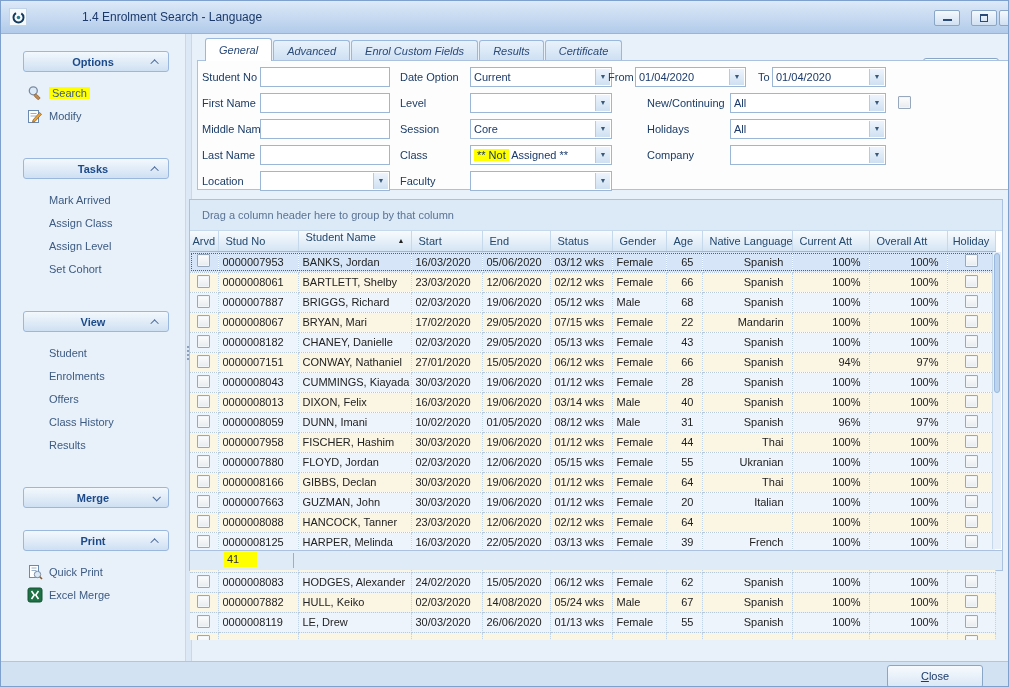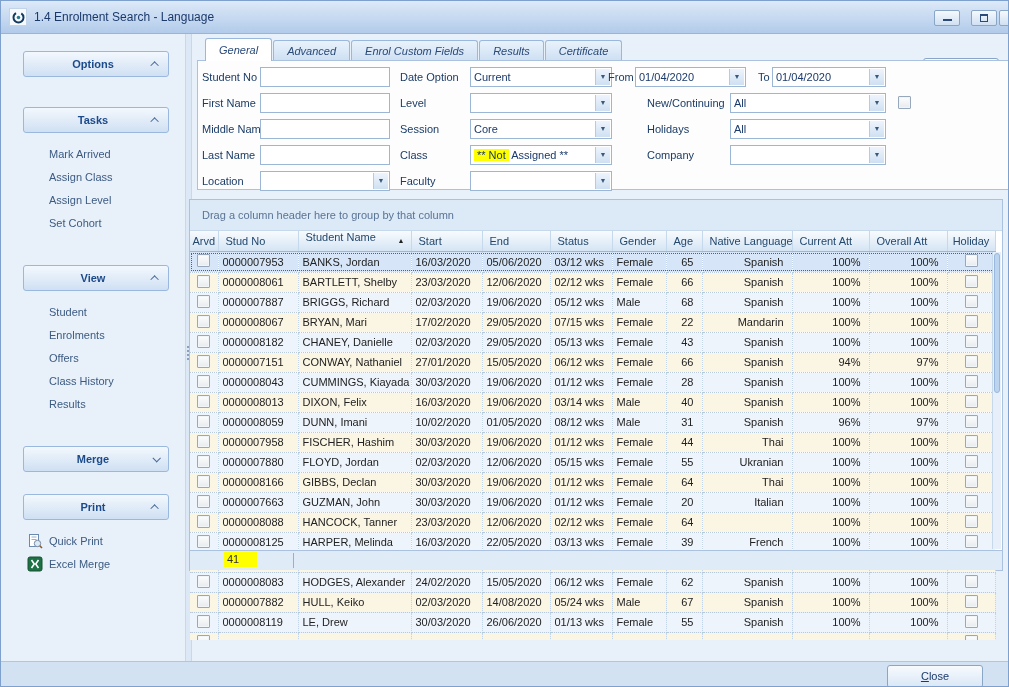--- a/index.html
+++ b/index.html
@@ -6,32 +6,32 @@
   *{box-sizing:border-box;}
   .window{position:relative;width:1009px;height:687px;background:#e8f1fa;border:1px solid #7da0cc;
     font-family:"Liberation Sans",sans-serif;font-size:11px;color:#1b3a6b;overflow:hidden;}
 
   
   .titlebar{position:absolute;top:0;left:0;right:0;height:33px;
     background:linear-gradient(#dcE9f8,#b2cbea);border-bottom:1px solid #9ab4d6;
     display:flex;align-items:center;padding-left:8px;}
   .title-icon{width:18px;height:18px;margin-right:7px;background:#f7fafd;border:1px solid #c3d4e8;
     display:flex;align-items:center;justify-content:center;}
-  .title-text{font-size:12px;color:#1b3a6b;}
+  .title-text{font-size:12px;color:#1b3a6b;margin-left:48px;}
   .win-btn{position:absolute;top:9px;height:16px;width:26px;border:1px solid #8aa6c6;border-radius:2px;
     background:linear-gradient(#f5f9fd,#d0e0f2);display:flex;align-items:center;justify-content:center;}
   .btn-min{left:933px;} .btn-max{left:970px;} .btn-close{left:998px;}
   .glyph-min{width:9px;height:2px;background:#2a4a78;margin-top:4px;}
   .glyph-max{width:8px;height:8px;border:1px solid #2a4a78;border-top-width:2px;}
   .glyph-close{color:#2a4a78;font-size:10px;line-height:10px;}
 
   
   .sidebar{position:absolute;left:0;top:33px;width:184px;bottom:19px;background:#e8f1fa;padding-top:17px;overflow:hidden;}
   .sb-header{height:21px;margin:0 16px 0 22px;border:1px solid #9ab8dd;border-radius:3px;
-    background:linear-gradient(#f3f8fd,#cfe0f3);display:flex;align-items:center;padding:12px 9px;}
+    background:linear-gradient(#f3f8fd,#cfe0f3);display:flex;align-items:center;padding:0 9px;}
   .sb-title{flex:1;text-align:center;font-weight:bold;color:#1c4a8a;}
   .chev{width:6px;height:6px;border-left:1px solid #4a6a9a;border-top:1px solid #4a6a9a;flex:none;}
   .chev.up{transform:rotate(45deg) translateY(2px);}
   .chev.down{transform:rotate(225deg) translateY(1px);}
   .sb-items{margin:10px 0 0 0;}
   .sb-item{position:relative;height:23px;line-height:23px;padding-left:48px;color:#3c5a82;cursor:default;white-space:nowrap;}
   .sb-item .icon{position:absolute;left:26px;top:3px;width:16px;height:16px;}
   .sb-group{margin-bottom:22px;}
   .sb-group.gap-lg{margin-bottom:30px;}
   .hl{background:#ffff00;padding:0 3px;}
@@ -114,20 +114,32 @@
     <span class="win-btn btn-close">
         <span class="glyph-close">✕</span>
       </span>
   </div>
 
   <div class="sidebar" id="sidebar">
       <div class="sb-group gap-lg">
         <div class="sb-header">
           <span class="sb-title">Options</span>
           <span class="chev up"></span>
+        </div>
+        <div class="sb-items">
+          <div class="sb-item"><span class="icon"><svg width="16" height="16" viewBox="0 0 16 16">
+                <circle cx="6.3" cy="5.8" r="4" fill="#dceaf8" stroke="#7a8aa0" stroke-width="1.3"></circle>
+                <rect x="8.6" y="8.6" width="6.4" height="2.8" rx="1.2" transform="rotate(42 8.6 8.6)" fill="#c08a50" stroke="#8a5a28" stroke-width="0.7"></rect>
+              </svg></span><span class="hl">Search</span></div>
+          <div class="sb-item"><span class="icon"><svg width="16" height="16" viewBox="0 0 16 16">
+                <rect x="1.5" y="2.5" width="10" height="12" fill="#fff" stroke="#6a8ab0"></rect>
+                <line x1="3.5" y1="5.5" x2="9.5" y2="5.5" stroke="#9ab0c8"></line>
+                <line x1="3.5" y1="8" x2="9.5" y2="8" stroke="#9ab0c8"></line>
+                <path d="M6 12 L12.5 4.5 L14.5 6.2 L8 13.5 L5.5 14.2 Z" fill="#e8a23c" stroke="#8a5a18" stroke-width="0.7"></path>
+              </svg></span><span>Modify</span></div>
         </div>
       </div>
       <div class="sb-group gap-lg">
         <div class="sb-header">
           <span class="sb-title">Tasks</span>
           <span class="chev up"></span>
         </div>
         <div class="sb-items">
           <div class="sb-item"><span>Mark Arrived</span></div>
           <div class="sb-item"><span>Assign Class</span></div>

